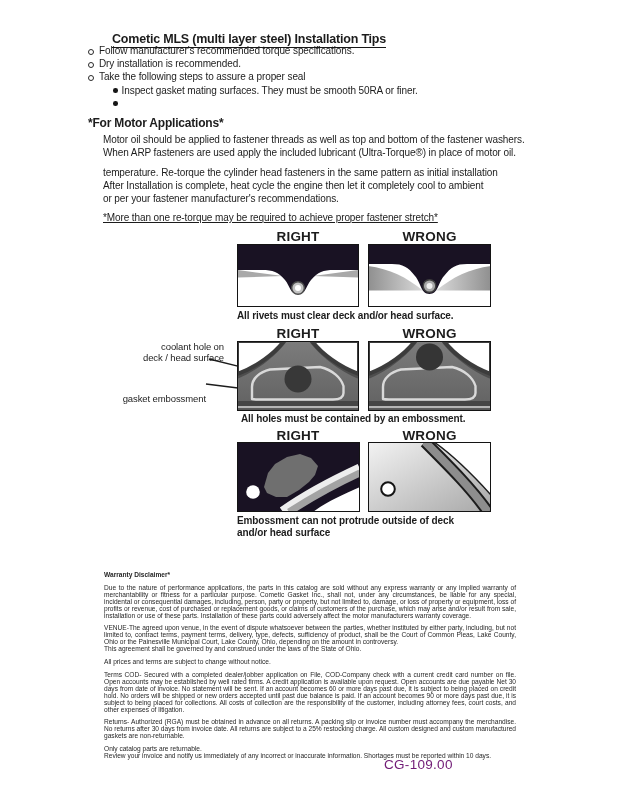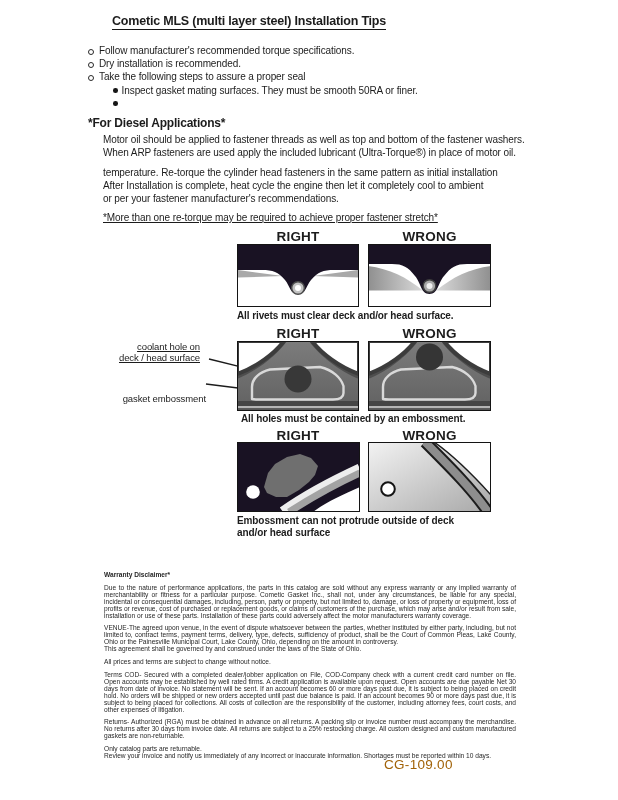--- a/index.html
+++ b/index.html
@@ -3,21 +3,21 @@
 <meta charset="utf-8">
 <style>
   html,body{margin:0;padding:0;background:#ffffff;}
   .page{
     position:relative;width:618px;height:800px;background:#ffffff;
     font-family:"Liberation Sans","DejaVu Sans",sans-serif;color:#1c1c1c;
     overflow:hidden;
   }
   
   .title{
-    position:absolute;left:112px;top:14px;
+    position:absolute;left:112px;top:32px;
     font-size:12.5px;font-weight:bold;letter-spacing:-0.2px;
     border-bottom:1.6px solid #161616;padding-bottom:1px;white-space:nowrap;
   }
   .bullets{position:absolute;left:88px;top:45px;font-size:10px;letter-spacing:-0.1px;}
   .b-row{display:flex;align-items:flex-start;height:13.2px;white-space:nowrap;}
   .b-row.indent{margin-left:25px;}
   .b-marker{width:4px;height:4px;border:1px solid #2a2a2a;border-radius:50%;margin:3.6px 5px 0 0;flex:none;}
   .sb-marker{width:4.6px;height:4.6px;background:#161616;border-radius:50%;margin:3.4px 4px 0 0;flex:none;}
   
   .diesel-h{position:absolute;left:88px;top:116px;font-size:12px;font-weight:bold;letter-spacing:-0.2px;}
@@ -28,29 +28,29 @@
   .fig-label{position:absolute;font-size:13.5px;font-weight:bold;text-align:center;letter-spacing:0.2px;}
   .fl-l{left:237px;width:122px;} .fl-r{left:368px;width:123px;}
   .r1{top:3px;} .r2{top:100px;} .r3{top:202px;}
   .fig-img{position:absolute;display:block;}
   .i1l{left:237px;top:18px;} .i1r{left:368px;top:18px;}
   .i2l{left:237px;top:115px;} .i2r{left:368px;top:115px;}
   .i3l{left:237px;top:216px;} .i3r{left:368px;top:216px;}
   .caption{position:absolute;font-size:10px;letter-spacing:-0.1px;line-height:11.5px;white-space:nowrap;font-weight:bold;}
   .c1{left:237px;top:84px;} .c2{left:241px;top:187px;} .c3{left:237px;top:289px;}
   .callout{position:absolute;font-size:9.5px;line-height:10.5px;text-align:right;letter-spacing:-0.1px;}
-  .co1{left:88px;top:116px;width:112px;text-decoration:underline;}
+  .co1{left:112px;top:116px;width:112px;}
   .co2{left:96px;top:168px;width:110px;}
   .callout-lines{position:absolute;left:200px;top:115px;width:100px;height:62px;pointer-events:none;}
   
   .legal{position:absolute;left:104px;top:572px;width:412px;font-size:6.6px;line-height:6.9px;color:#272727;text-align:justify;letter-spacing:0;}
   .legal-h{font-weight:bold;margin:0 0 6px 0;}
   .legal p{margin:0 0 6px 0;}
   .legal p.tight{margin:0;}
-  .pagenum{position:absolute;left:384px;top:757px;font-size:13.5px;letter-spacing:0.3px;color:#a16207;}
+  .pagenum{position:absolute;left:384px;top:757px;font-size:13.5px;letter-spacing:0.3px;color:#701a75;}
 </style>
 </head>
 <body>
 
 <div class="page">
 
   <div class="title">Cometic MLS (multi layer steel) Installation Tips</div>
 
   <div class="bullets">
     <div class="b-row">
@@ -67,21 +67,21 @@
     </div>
     <div class="b-row indent">
       <span class="sb-marker"></span>
       <span>Inspect gasket mating surfaces.  They must be smooth 50RA or finer.</span>
     </div>
     <div class="b-row indent">
       <span class="sb-marker"></span>
     </div>
   </div>
 
-  <div class="diesel-h">*For Diesel Applications*</div>
+  <div class="diesel-h">*For Motor Applications*</div>
   <div class="para p1">
     <div>Motor oil should be applied to fastener threads as well as top and bottom of the fastener washers.</div>
     <div>When ARP fasteners are used apply the included lubricant (Ultra-Torque®) in place of motor oil.</div>
   </div>
   <div class="para p2">
     <div>temperature. Re-torque the cylinder head fasteners in the same pattern as initial installation</div>
     <div>After Installation is complete, heat cycle the engine then let it completely cool to ambient</div>
     <div>or per your fastener manufacturer's recommendations.</div>
   </div>
   <div class="para p3">*More than one re-torque may be required to achieve proper fastener stretch*</div>

